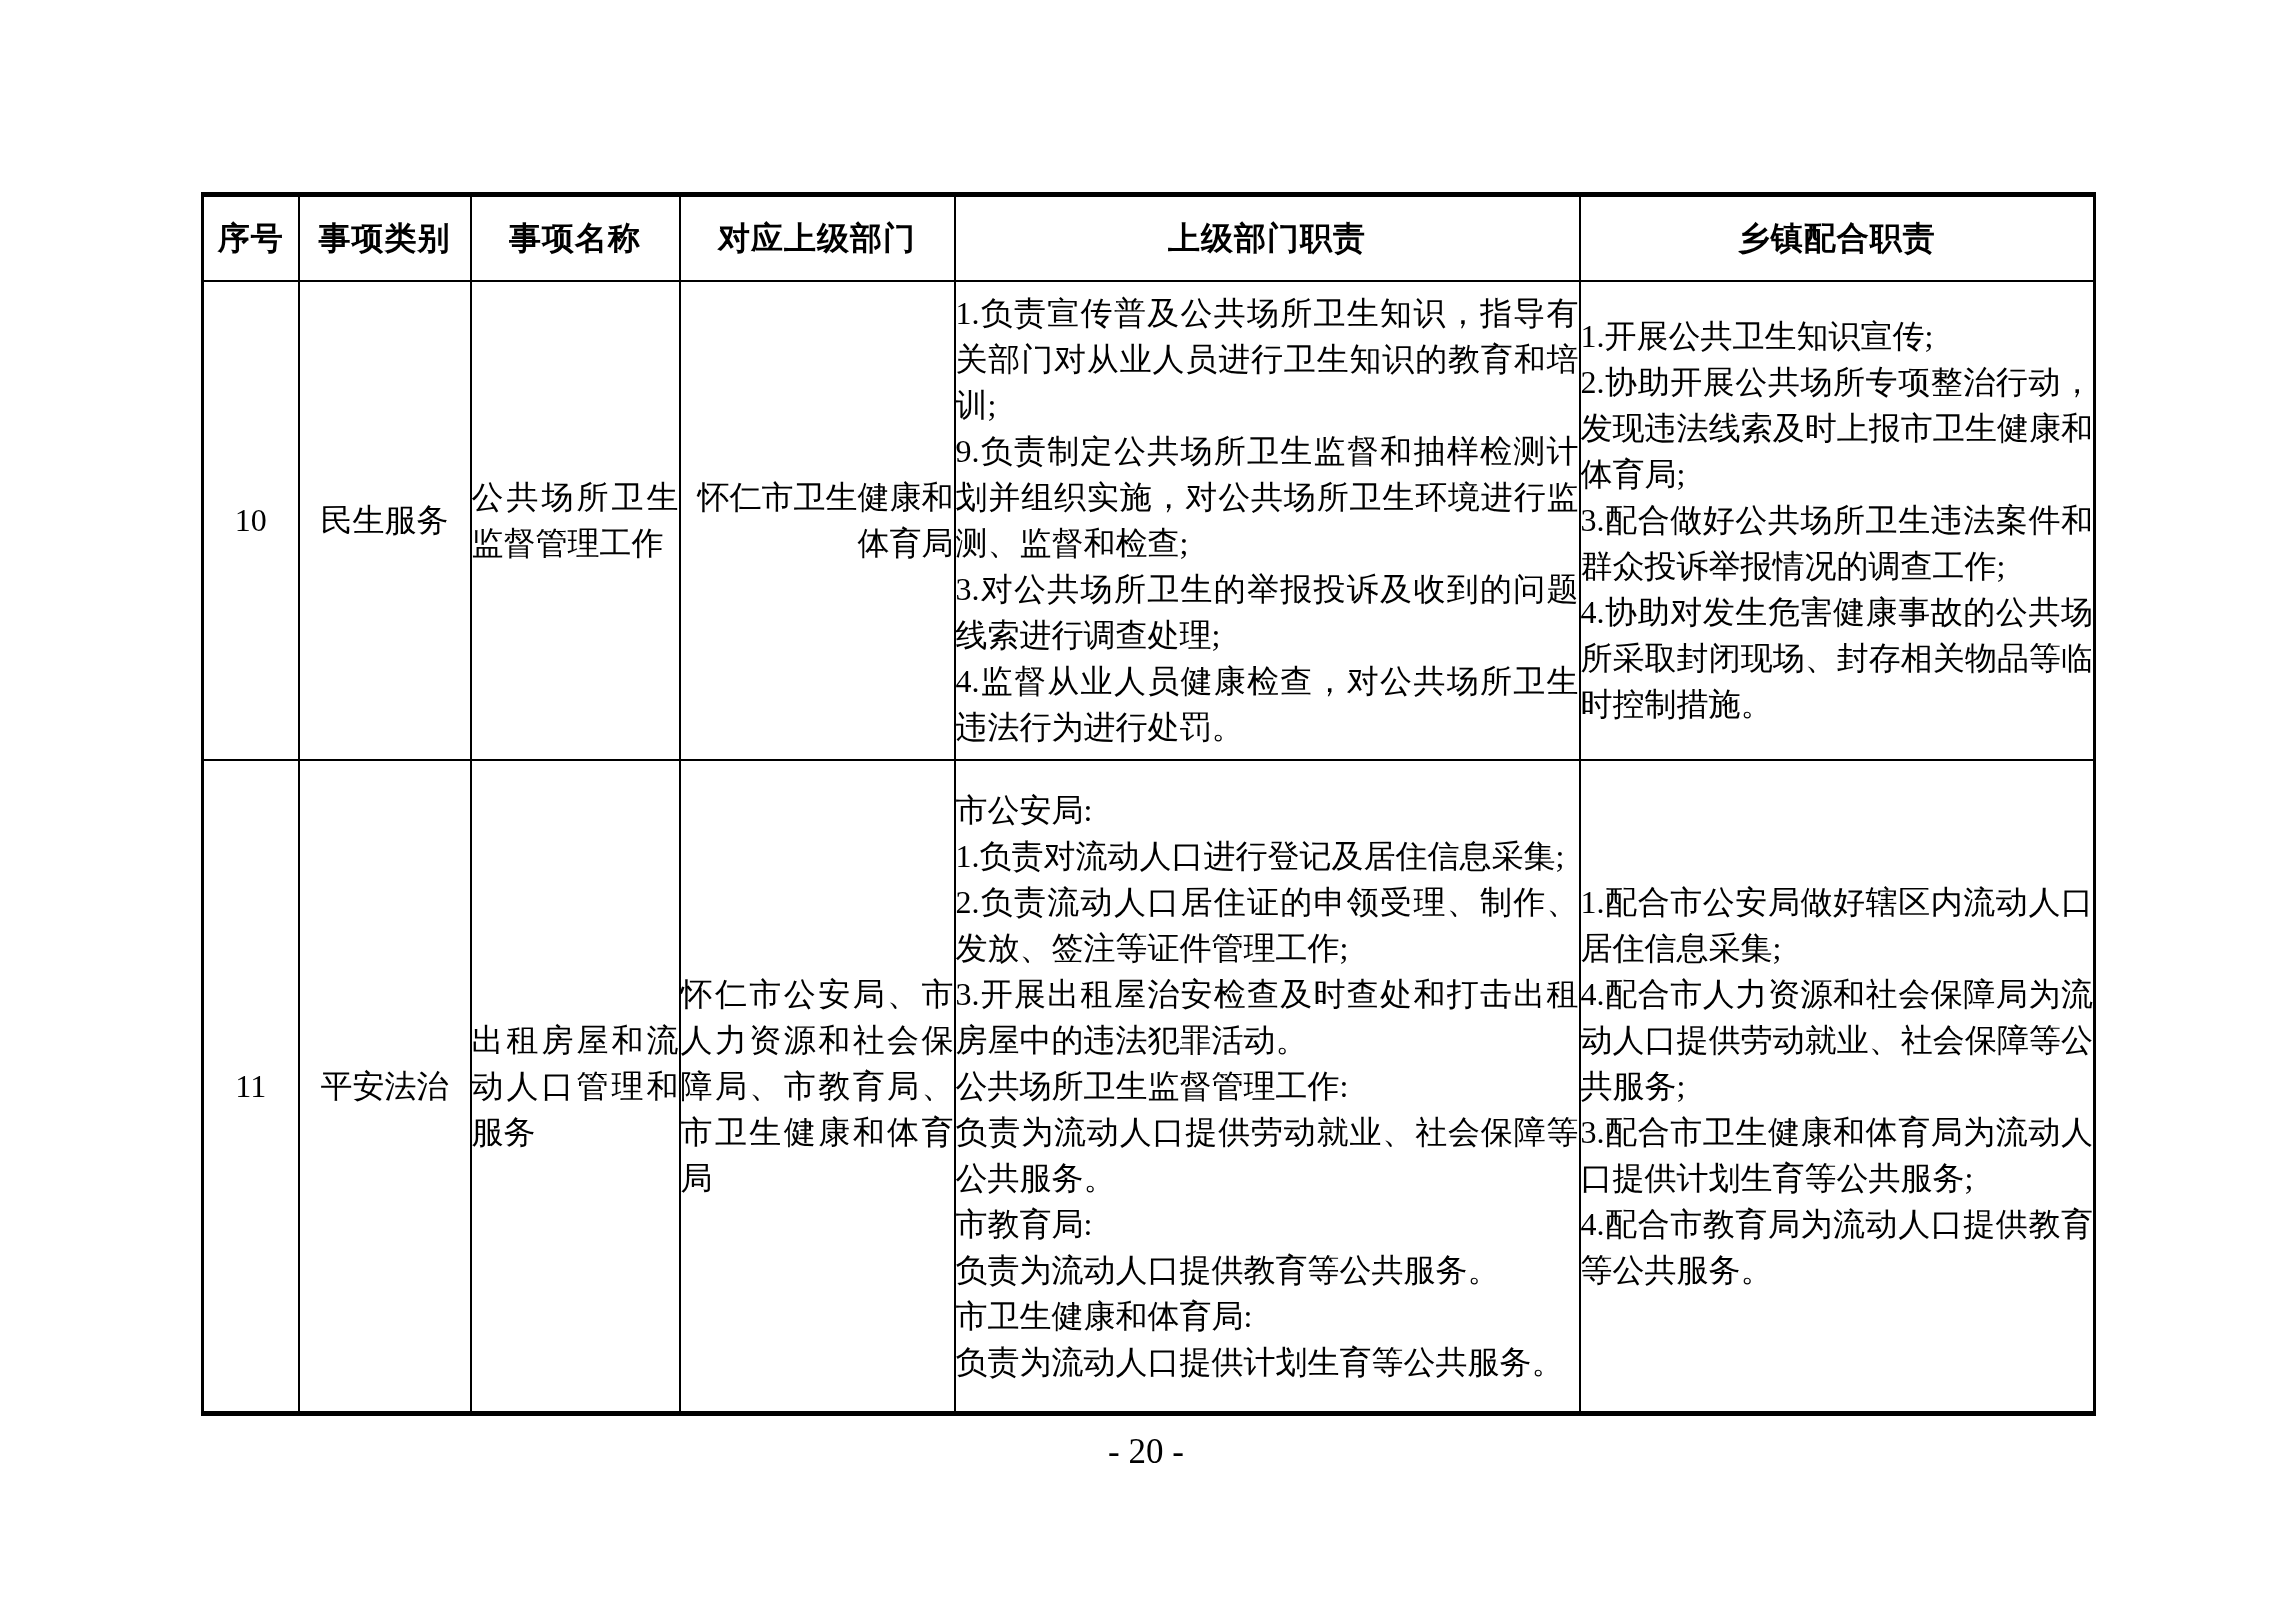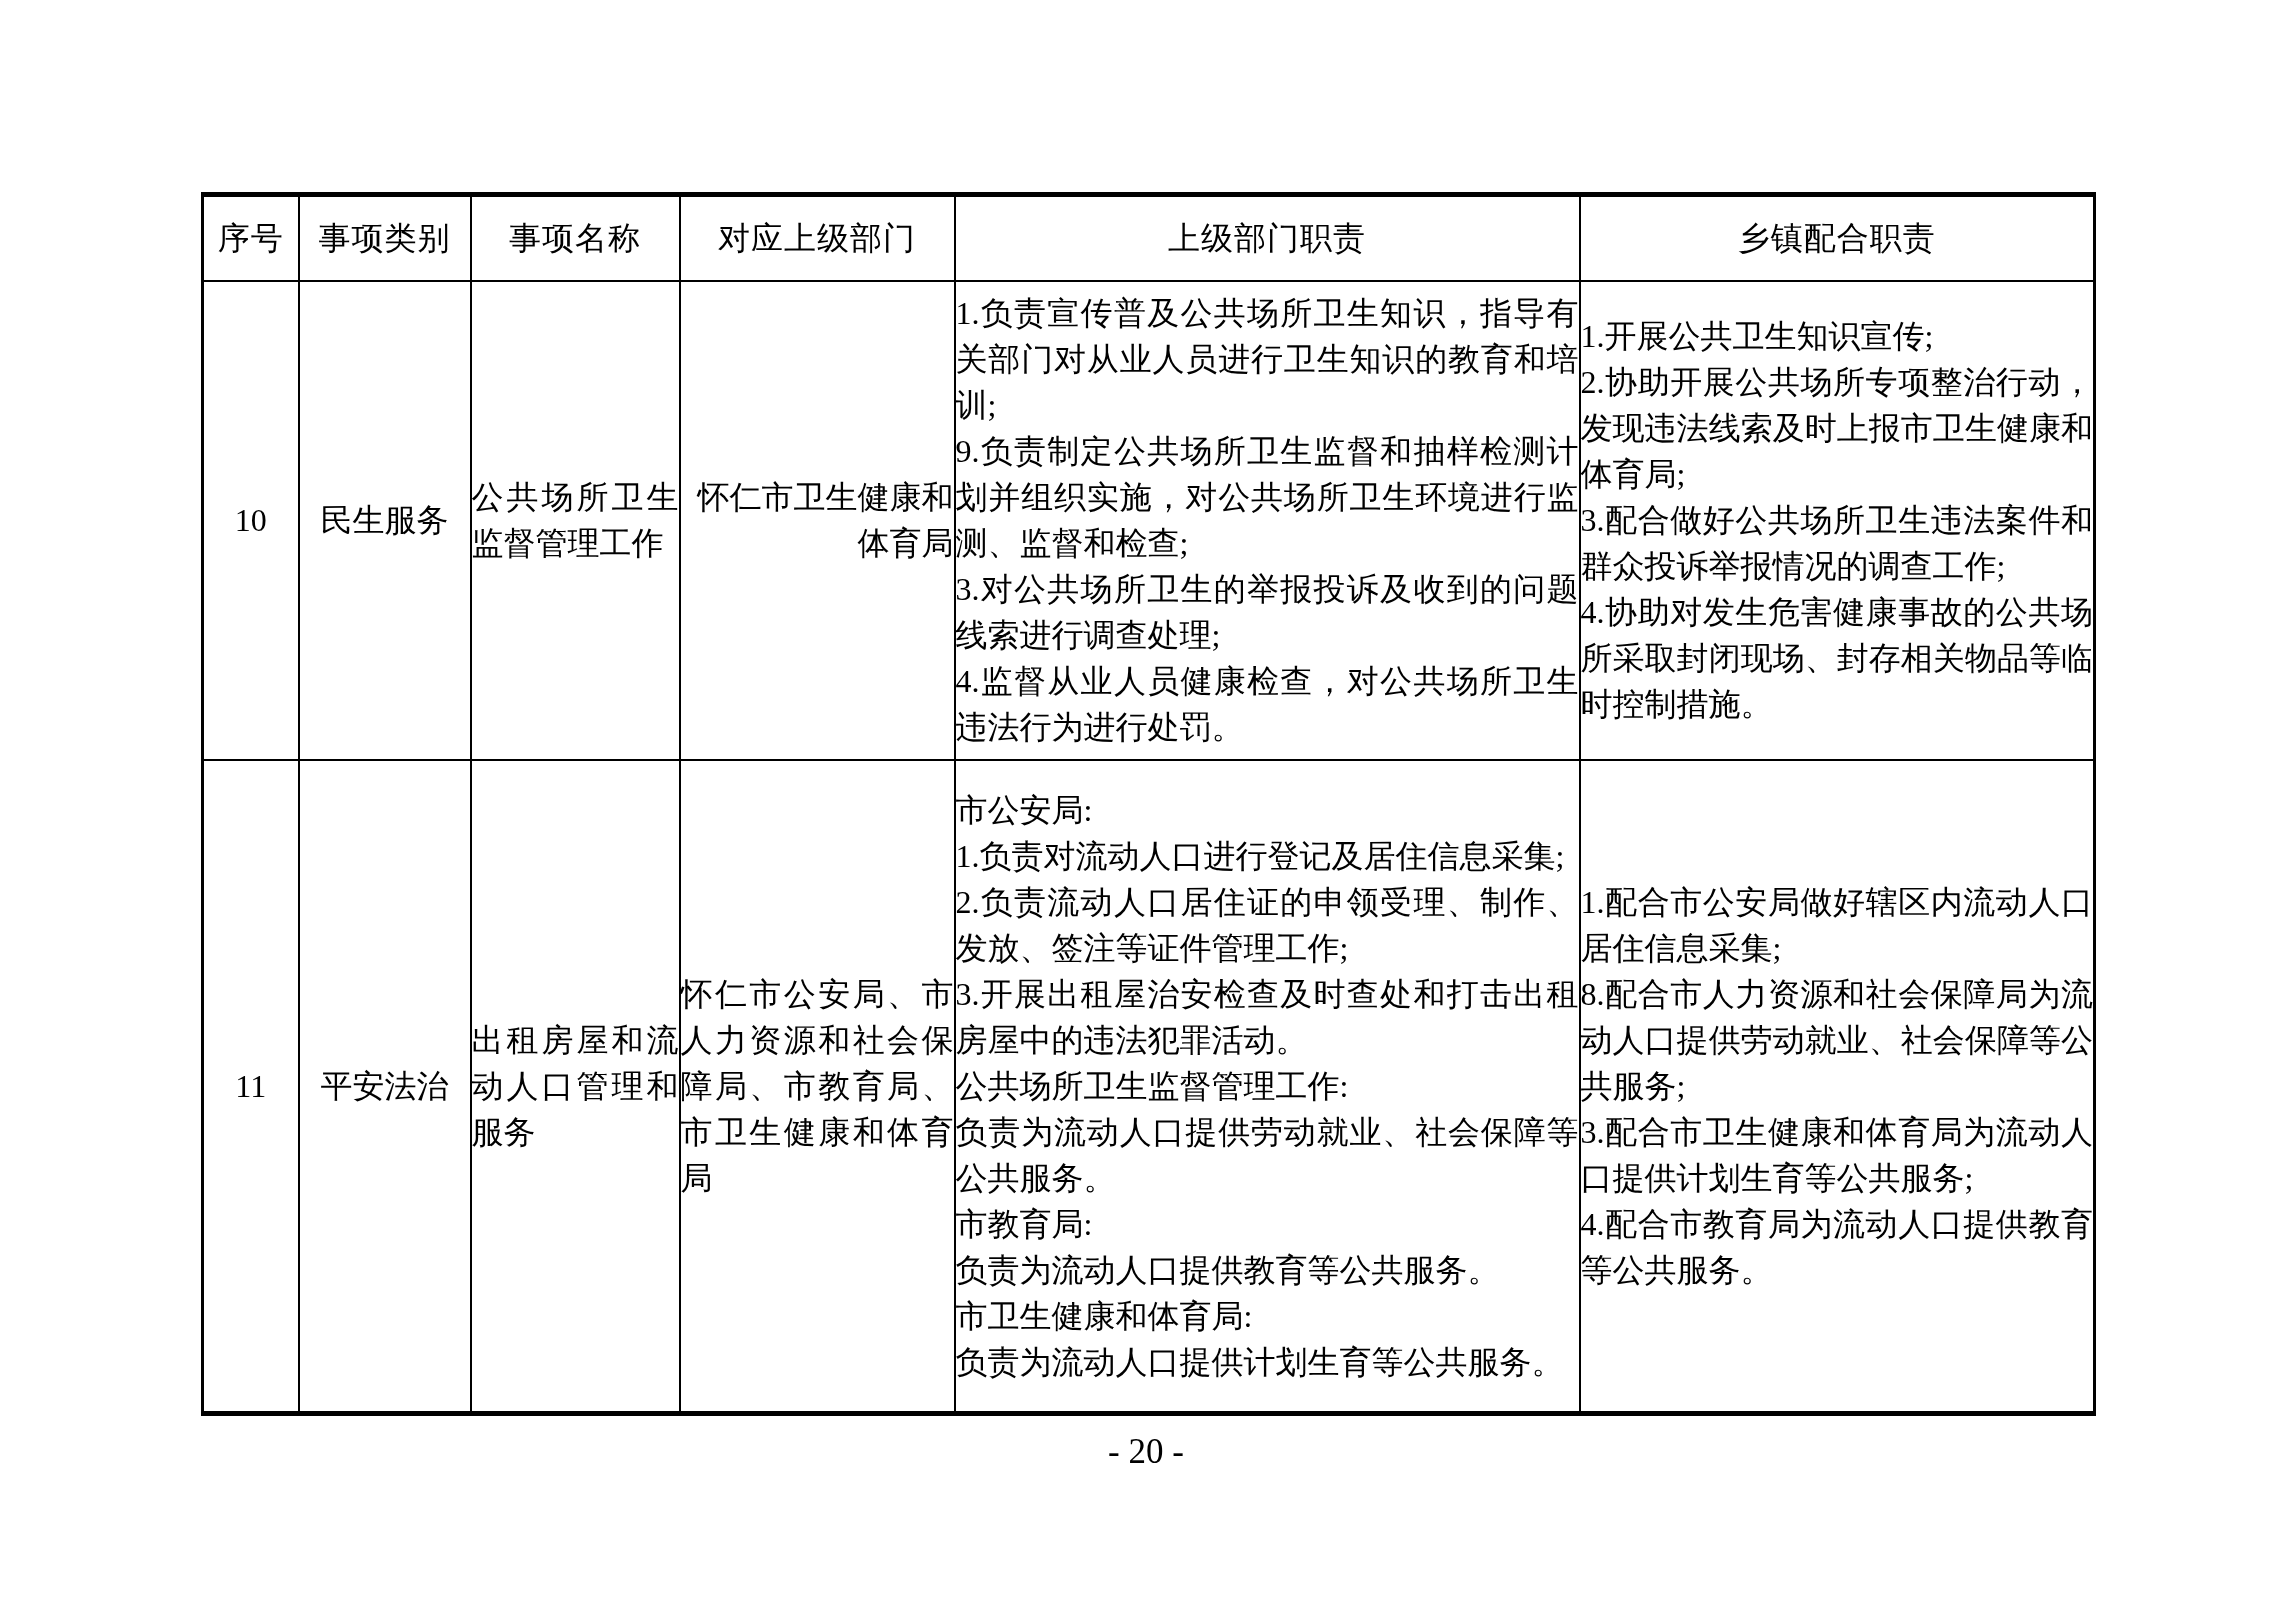--- a/index.html
+++ b/index.html
@@ -29,21 +29,21 @@
     font-size: 32px;
     line-height: 46px;
     padding: 0;
     color: #000;
     overflow: hidden;
   }
   tr.header-row { height: 86px; }
   tr.row-10 { height: 479px; }
   tr.row-11 { height: 654px; }
   td.th {
-    font-weight: 400;
+    font-weight: 700;
     text-align: center;
     font-size: 33px;
     letter-spacing: 1px;
   }
   td.center { text-align: center; margin-left: 44px; }
   td.name-cell { text-align: justify; padding: 0 20.6px; text-justify: inter-character; }
   td.dept-center { text-align: right; padding: 0 9.8px; }
   td.dept-justify { text-align: justify; padding: 0 19.6px; text-justify: inter-character; }
   td.duties-cell { padding: 0 11.8px; }
   td.township-cell { padding: 0 23.5px 0 19.6px; }
@@ -118,21 +118,21 @@
             <div class="duty">3.开展出租屋治安检查及时查处和打击出租房屋中的违法犯罪活动。</div>
             <div class="duty bold">公共场所卫生监督管理工作:</div>
             <div class="duty">负责为流动人口提供劳动就业、社会保障等公共服务。</div>
             <div class="duty bold">市教育局:</div>
             <div class="duty">负责为流动人口提供教育等公共服务。</div>
             <div class="duty bold">市卫生健康和体育局:</div>
             <div class="duty">负责为流动人口提供计划生育等公共服务。</div>
           </td>
         <td class="duties-cell township-cell">
             <div class="duty">1.配合市公安局做好辖区内流动人口居住信息采集;</div>
-            <div class="duty">8.配合市人力资源和社会保障局为流动人口提供劳动就业、社会保障等公共服务;</div>
+            <div class="duty">4.配合市人力资源和社会保障局为流动人口提供劳动就业、社会保障等公共服务;</div>
             <div class="duty">3.配合市卫生健康和体育局为流动人口提供计划生育等公共服务;</div>
             <div class="duty">4.配合市教育局为流动人口提供教育等公共服务。</div>
           </td>
       </tr>
     </tbody>
   </table>
 
   <div class="page-number">- 20 -</div>
 
 </div>

